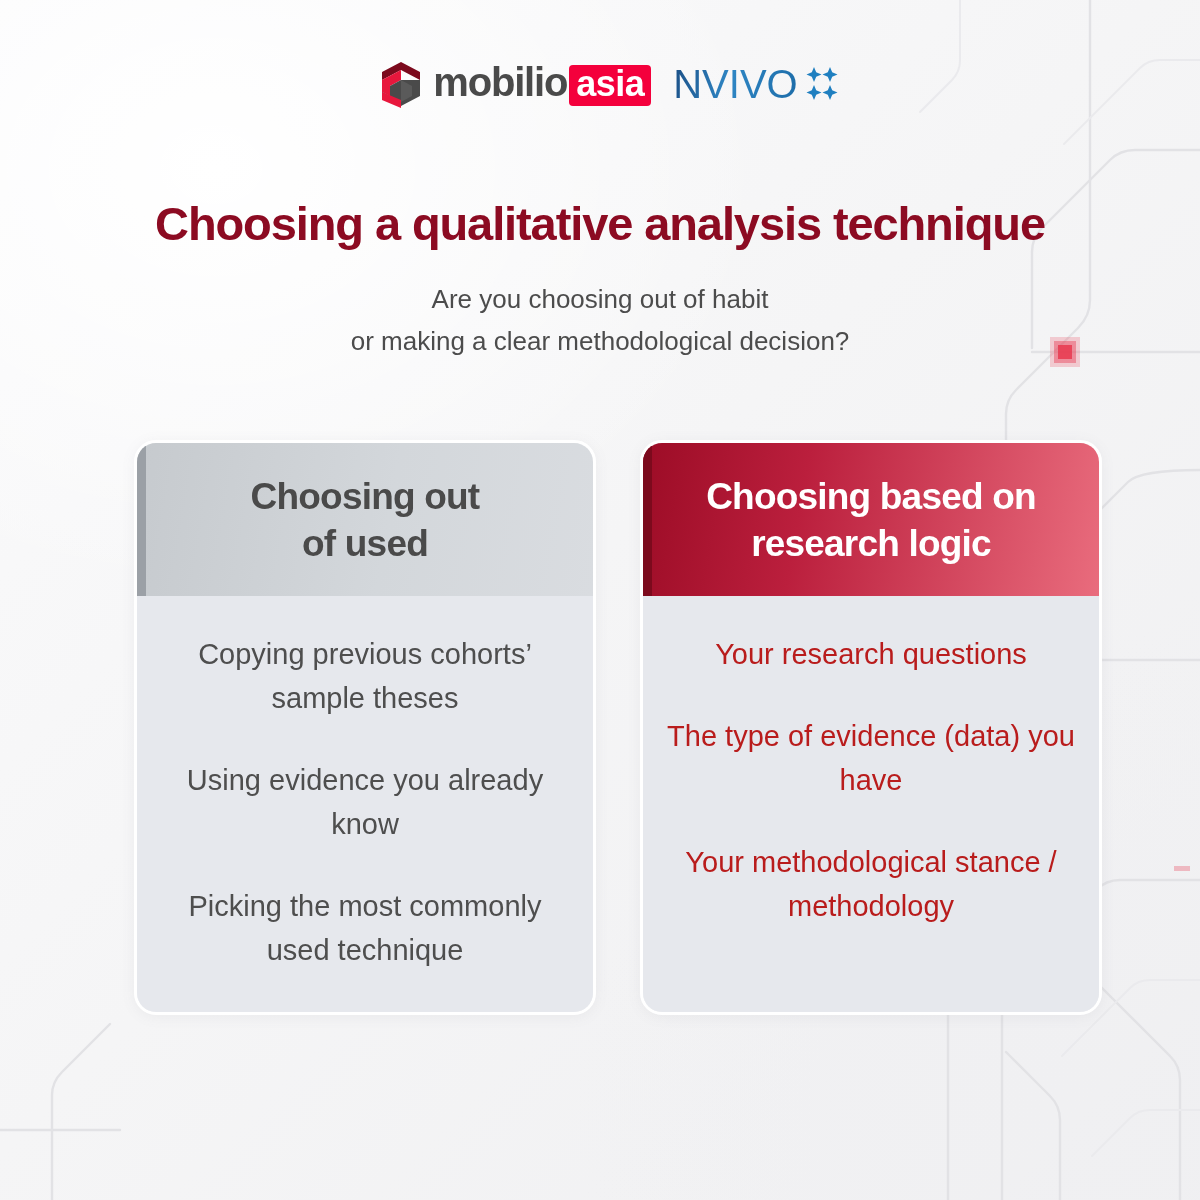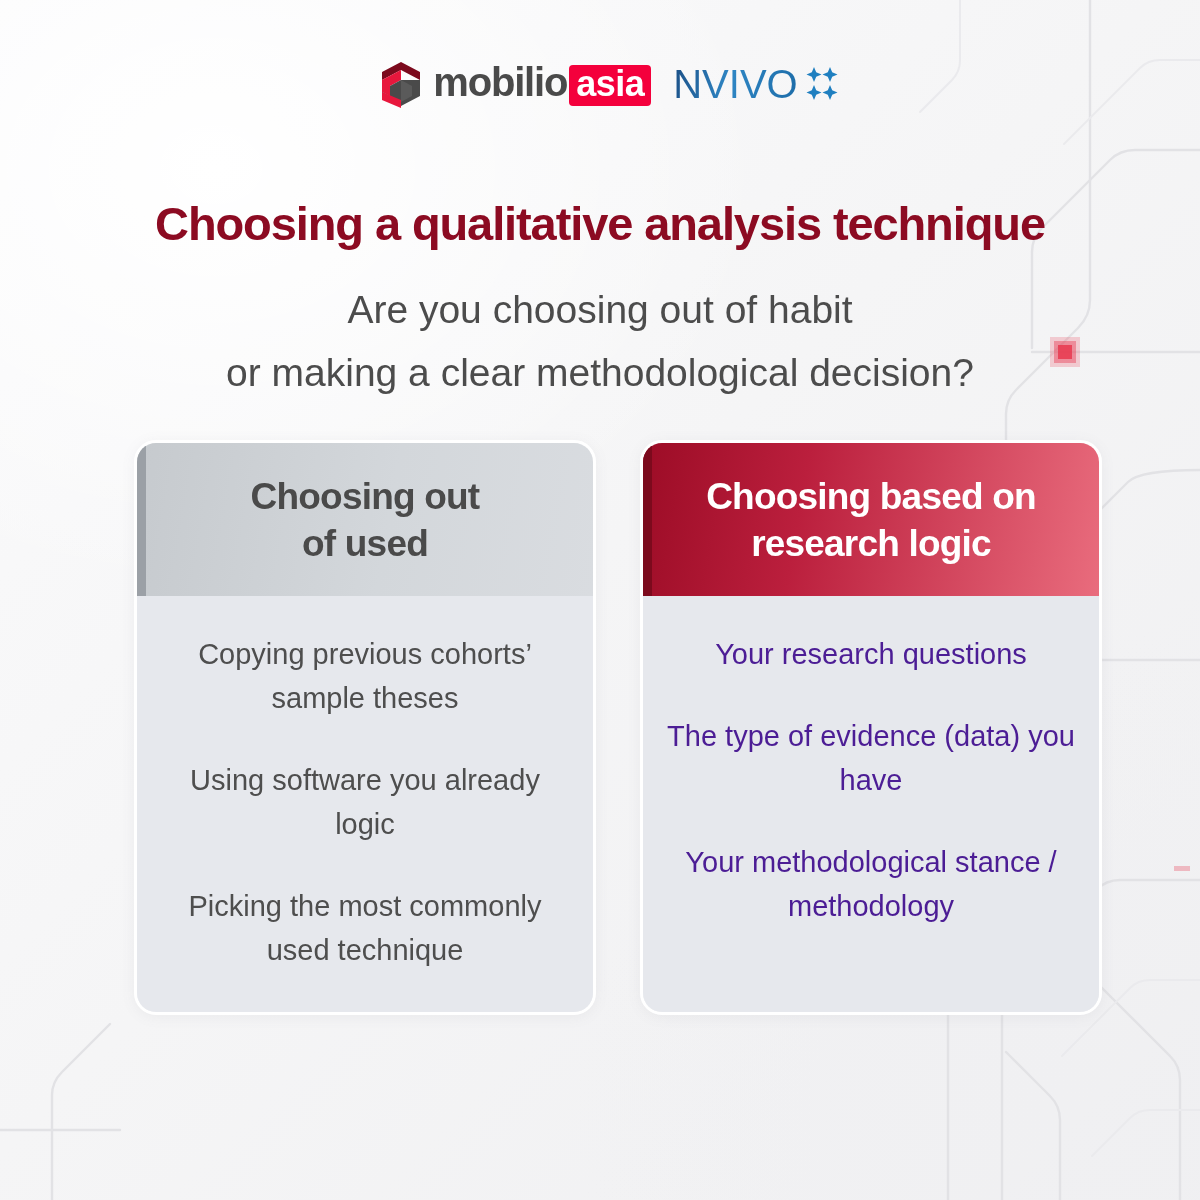--- a/index.html
+++ b/index.html
@@ -48,21 +48,21 @@
   .sparkles { width:34px; height:36px; display:block; }
 
   
   .title {
     position:absolute; top:196px; left:0; right:0; text-align:center;
     font-size:47px; font-weight:700; letter-spacing:-1.1px;
     color:#8c0b22; z-index:5;
   }
   .subtitle {
     position:absolute; top:278px; left:0; right:0; text-align:center;
-    font-size:39px; font-weight:400; color:#4c4c4c;
+    font-size:26px; font-weight:400; color:#4c4c4c;
     line-height:1.62; z-index:5;
   }
 
   
   .cards {
     position:absolute; top:440px; left:134px;
     width:968px; display:flex; gap:44px; z-index:5;
   }
   .card {
     width:462px; border-radius:22px; overflow:hidden;
@@ -86,21 +86,21 @@
   .head-logic .accent { background:#7c0a1d; }
   .head-logic h2 { color:#ffffff; }
 
   .card-body {
     background:#e6e8ed; flex:1;
     padding:36px 24px 40px 24px;
     display:flex; flex-direction:column; gap:38px;
   }
   .item { text-align:center; font-size:29px; line-height:1.52; font-weight:400; }
   .body-habit .item { color:#4e4e4e; }
-  .body-logic .item { color:#4c1d95; }
+  .body-logic .item { color:#b91c1c; }
 </style>
 </head>
 <body>
 
 <div class="bg-layer">
   <div class="bg-wash"></div>
   <svg width="1200" height="1200" viewBox="0 0 1200 1200" style="position:absolute;inset:0;">
     <g fill="none" stroke="#e2e2e5" stroke-width="2.4" stroke-linecap="round" stroke-linejoin="round">
       <path d="M1200 150 L1135 150 Q1120 150 1110 160 L1042 228 Q1032 238 1032 252 L1032 348"></path>
       <path d="M1032 352 L1200 352"></path>
@@ -167,21 +167,21 @@
   <section class="card">
     <header class="card-head head-habit">
       <span class="accent"></span>
       <h2>
         <span>Choosing out</span><br>
         <span>of used</span>
       </h2>
     </header>
     <div class="card-body body-habit">
       <p class="item">Copying previous cohorts’ sample theses</p>
-      <p class="item">Using software you already logic</p>
+      <p class="item">Using evidence you already know</p>
       <p class="item">Picking the most commonly used technique</p>
     </div>
   </section>
 
   <section class="card">
     <header class="card-head head-logic">
       <span class="accent"></span>
       <h2>
         <span>Choosing based on</span><br>
         <span>research logic</span>

